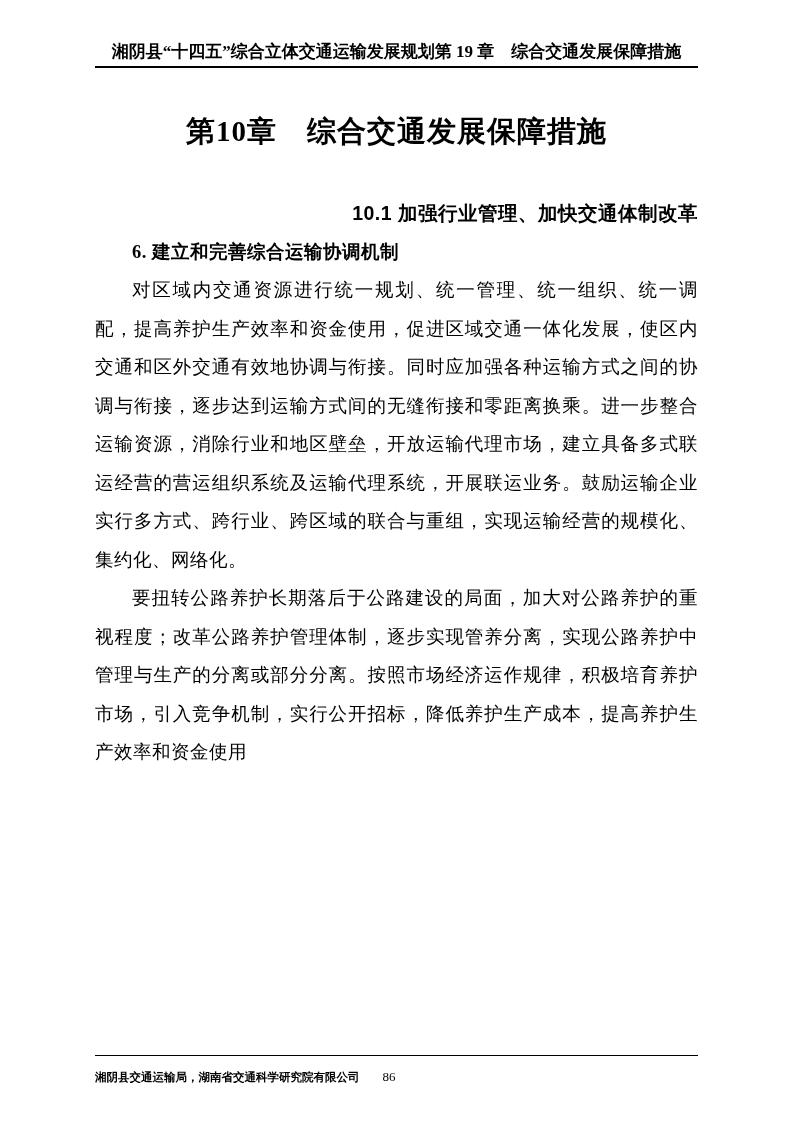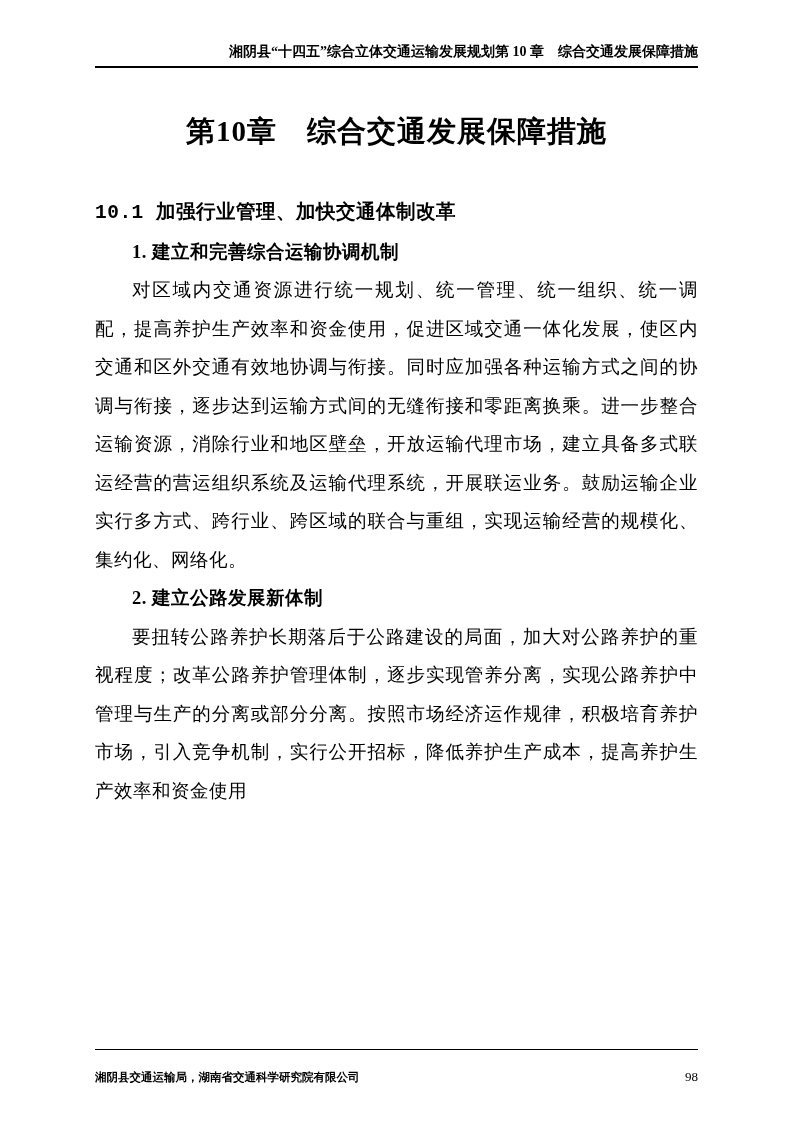--- a/index.html
+++ b/index.html
@@ -12,23 +12,23 @@
     background: #ffffff;
     color: #000000;
     font-family: "Liberation Serif", "DejaVu Serif", serif;
     overflow: hidden;
   }
   .content {
     padding: 44px 95px 0 95px;
   }
   .page-header {
     display: flex;
-    justify-content: flex-end;
+    justify-content: center;
     align-items: flex-end;
-    font-size: 14px;
+    font-size: 17px;
     font-weight: bold;
     line-height: 15px;
     border-bottom: 2px solid #000000;
     padding-bottom: 7px;
   }
   .chapter-title {
     text-align: center;
     font-family: Liberation Serif, serif;
     font-size: 29px;
     font-weight: bold;
@@ -38,77 +38,78 @@
   }
   .body-para {
     font-size: 18.5px;
     line-height: 38.5px;
     text-align: justify;
     text-justify: inter-character;
     text-indent: 2em;
     letter-spacing: 0.5px;
   }
   .section-heading {
-    font-family: Liberation Mono, monospace;
+    font-family: Liberation Sans, sans-serif;
     font-size: 19.5px;
     font-weight: bold;
     line-height: 38.5px;
     margin-top: 9px;
     letter-spacing: 0.5px;
+    text-align: right;
   }
   .sub-heading {
     font-size: 18.5px;
     font-weight: bold;
     line-height: 38.5px;
     text-indent: 2em;
     letter-spacing: 0.5px;
   }
   .page-footer {
     position: absolute;
     left: 95px;
     right: 95px;
     bottom: 38px;
     border-top: 1.5px solid #000000;
-    padding-top: 20px;
+    padding-top: 14px;
     display: flex;
-    justify-content: space-between;
+    justify-content: flex-start;
     align-items: flex-start;
+    gap: 23px;
   }
   .footer-org {
     font-size: 11.5px;
     font-weight: bold;
     line-height: 14px;
   }
   .footer-page-num {
     font-size: 13px;
     line-height: 14px;
   }
 </style>
 </head>
 <body>
 
 <div class="page">
   <div class="content">
 
     <header class="page-header">
       <span class="header-left">湘阴县“十四五”综合立体交通运输发展规划</span>
-      <span class="header-right">第 10 章　综合交通发展保障措施</span>
+      <span class="header-right">第 19 章　综合交通发展保障措施</span>
     </header>
 
     <h1 class="chapter-title">第10章　综合交通发展保障措施</h1>
 
 
     <h2 class="section-heading">10.1 加强行业管理、加快交通体制改革</h2>
 
-    <h3 class="sub-heading">1. 建立和完善综合运输协调机制</h3>
+    <h3 class="sub-heading">6. 建立和完善综合运输协调机制</h3>
     <p class="body-para">对区域内交通资源进行统一规划、统一管理、统一组织、统一调配，提高养护生产效率和资金使用，促进区域交通一体化发展，使区内交通和区外交通有效地协调与衔接。同时应加强各种运输方式之间的协调与衔接，逐步达到运输方式间的无缝衔接和零距离换乘。进一步整合运输资源，消除行业和地区壁垒，开放运输代理市场，建立具备多式联运经营的营运组织系统及运输代理系统，开展联运业务。鼓励运输企业实行多方式、跨行业、跨区域的联合与重组，实现运输经营的规模化、集约化、网络化。</p>
 
-    <h3 class="sub-heading">2. 建立公路发展新体制</h3>
 
     <p class="body-para">要扭转公路养护长期落后于公路建设的局面，加大对公路养护的重视程度；改革公路养护管理体制，逐步实现管养分离，实现公路养护中管理与生产的分离或部分分离。按照市场经济运作规律，积极培育养护市场，引入竞争机制，实行公开招标，降低养护生产成本，提高养护生产效率和资金使用</p>
 
   </div>
 
   <footer class="page-footer">
     <span class="footer-org">湘阴县交通运输局，湖南省交通科学研究院有限公司</span>
-    <span class="footer-page-num">98</span>
+    <span class="footer-page-num">86</span>
   </footer>
 </div>
 
 </body></html>

